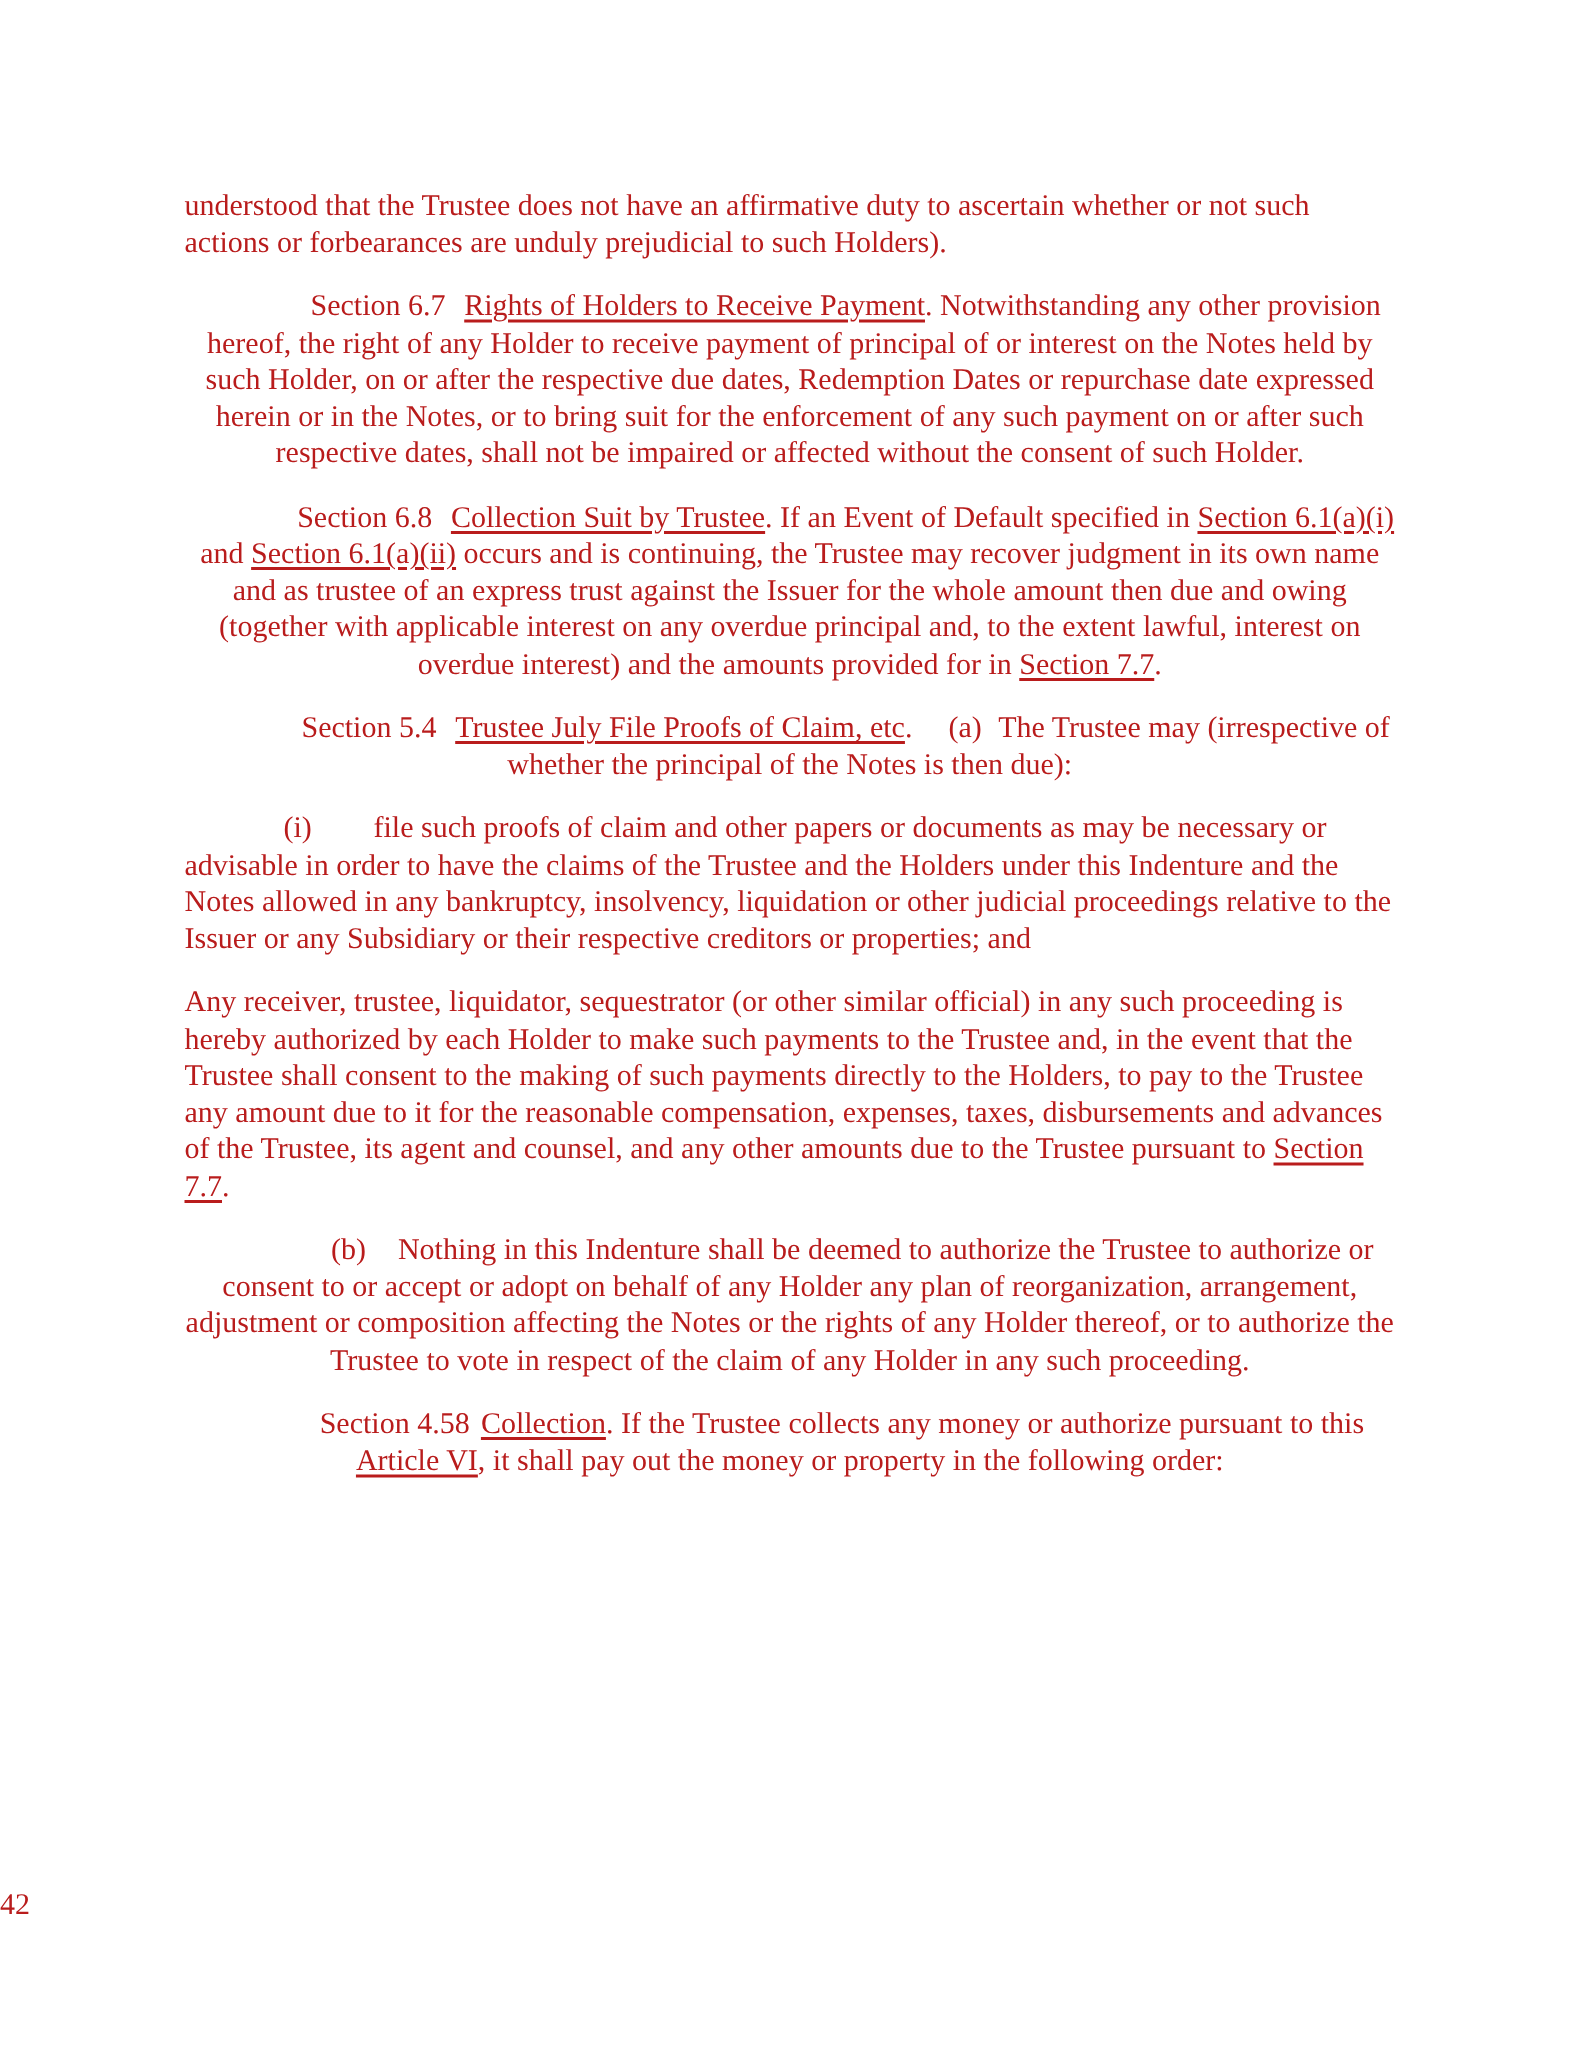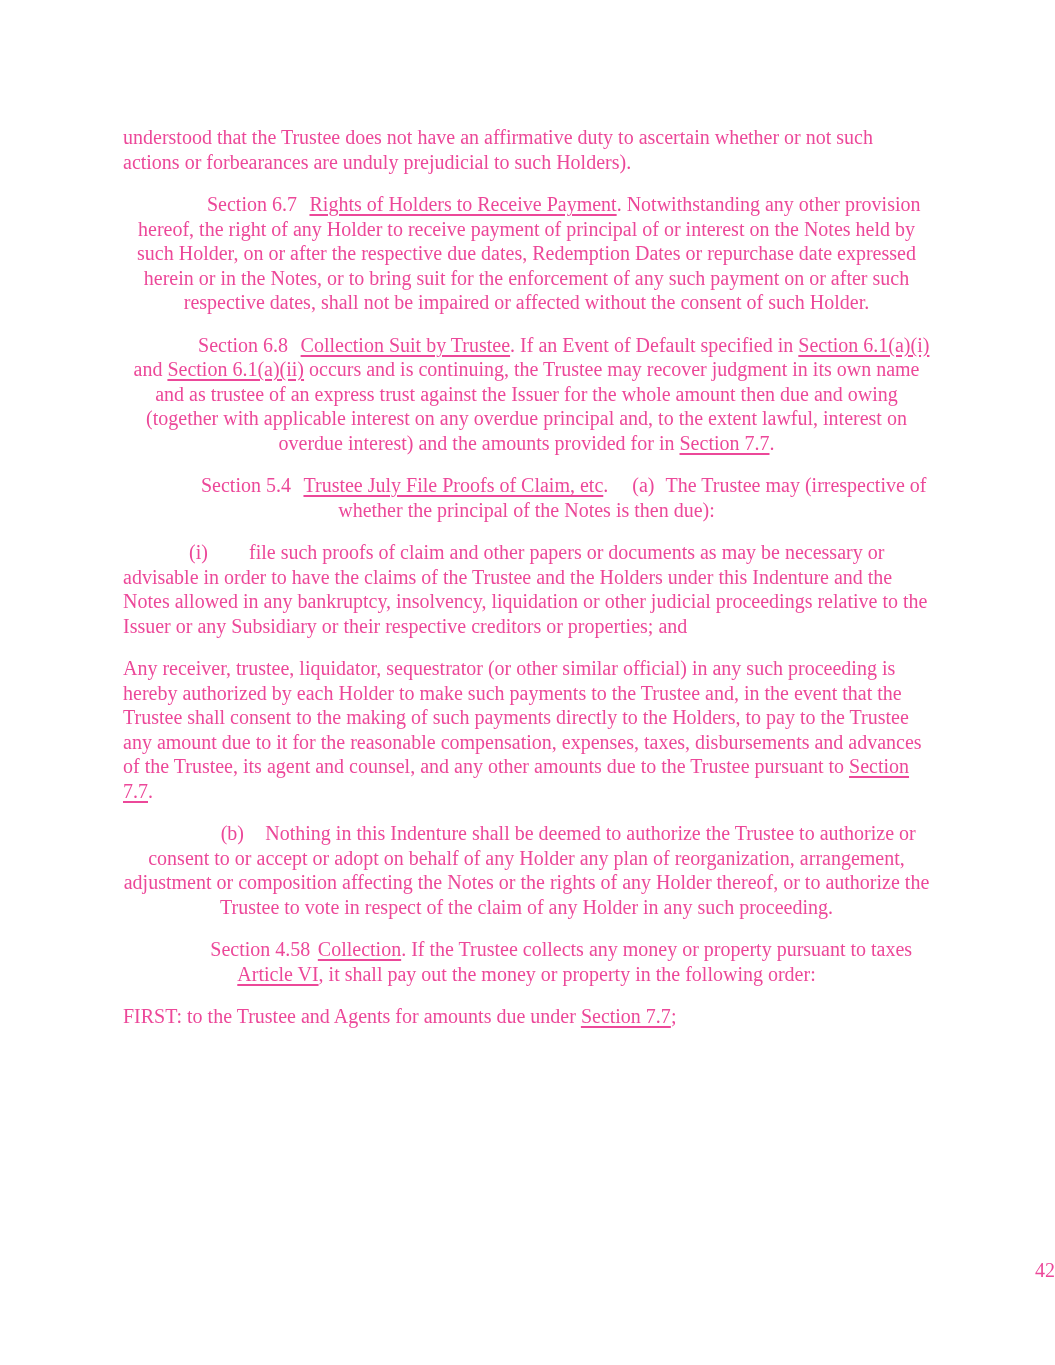--- a/index.html
+++ b/index.html
@@ -6,21 +6,21 @@
     margin: 0;
     padding: 0;
     background: #ffffff;
   }
   .page {
     position: relative;
     width: 1055px;
     height: 1365px;
     background: #ffffff;
     font-family: "Liberation Serif", "DejaVu Serif", serif;
-    color: #ec4899;
+    color: #b91c1c;
     overflow: hidden;
   }
   .content {
     position: absolute;
     left: 123px;
     top: 125px;
     width: 807px;
     font-size: 20px;
     line-height: 24.5px;
     text-align: left;
@@ -66,21 +66,21 @@
     width: 11px;
   }
   .first-clause {
     margin-left: 125px;
   }
   .footer {
     position: absolute;
     top: 1258px;
     left: 0;
     width: 1055px;
-    text-align: right;
+    text-align: left;
     font-size: 20px;
     line-height: 24.5px;
   }
 </style>
 </head>
 <body>
 
 <div class="page">
   <div class="content">
 
@@ -92,20 +92,19 @@
 
     <p class="para indent1"><span class="sec-label">Section 5.4</span><span class="u">Trustee July File Proofs of Claim, etc</span><span>.</span><span class="tab-a"></span><span>(a)</span><span class="gap-a"></span><span>The Trustee may (irrespective of whether the principal of the Notes is then due):</span></p>
 
     <p class="para list-item"><span class="li-marker">(i)</span><span>file such proofs of claim and other papers or documents as may be necessary or advisable in order to have the claims of the Trustee and the Holders under this Indenture and the Notes allowed in any bankruptcy, insolvency, liquidation or other judicial proceedings relative to the Issuer or any Subsidiary or their respective creditors or properties; and</span></p>
 
 
     <p class="para"><span>Any receiver, trustee, liquidator, sequestrator (or other similar official) in any such proceeding is hereby authorized by each Holder to make such payments to the Trustee and, in the event that the Trustee shall consent to the making of such payments directly to the Holders, to pay to the Trustee any amount due to it for the reasonable compensation, expenses, taxes, disbursements and advances of the Trustee, its agent and counsel, and any other amounts due to the Trustee pursuant to </span><span class="u">Section 7.7</span><span>.</span></p>
 
     <p class="para indent1"><span class="sub-marker">(b)</span><span>Nothing in this Indenture shall be deemed to authorize the Trustee to authorize or consent to or accept or adopt on behalf of any Holder any plan of reorganization, arrangement, adjustment or composition affecting the Notes or the rights of any Holder thereof, or to authorize the Trustee to vote in respect of the claim of any Holder in any such proceeding.</span></p>
 
-    <p class="para indent1"><span class="sec-label">Section 4.58</span><span class="u">Collection</span><span>. If the Trustee collects any money or property pursuant to taxes </span><span class="u">Article VI</span><span>, it shall pay out the money or property in the following order:</span></p>
+    <p class="para indent1"><span class="sec-label">Section 4.58</span><span class="u">Collection</span><span>. If the Trustee collects any money or authorize pursuant to this </span><span class="u">Article VI</span><span>, it shall pay out the money or property in the following order:</span></p>
 
-    <p class="para first-clause"><span>FIRST: to the Trustee and Agents for amounts due under </span><span class="u">Section 7.7</span><span>;</span></p>
 
   </div>
 
   <div class="footer">42</div>
 </div>
 
 </body></html>

